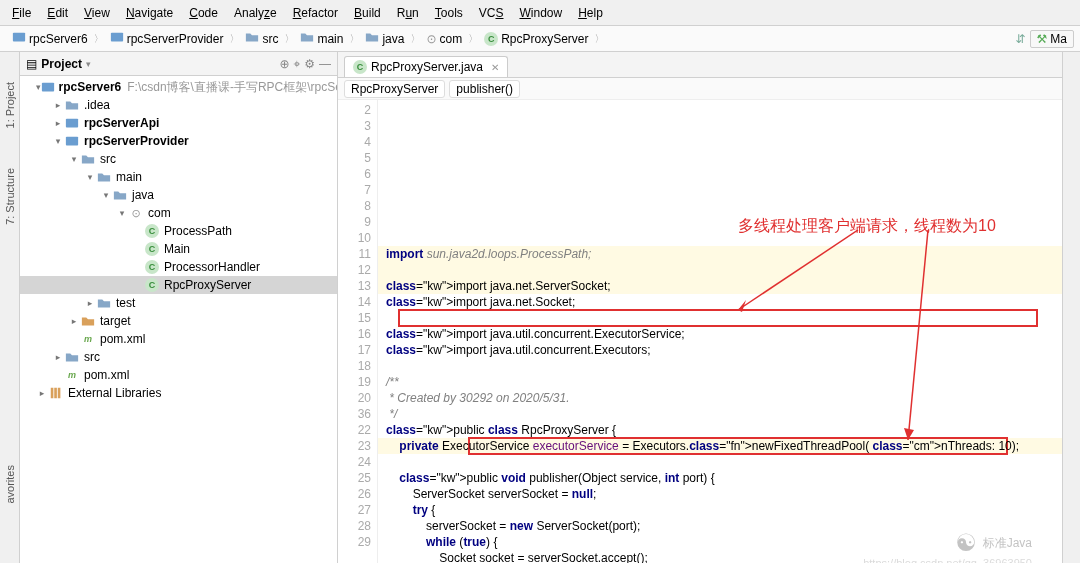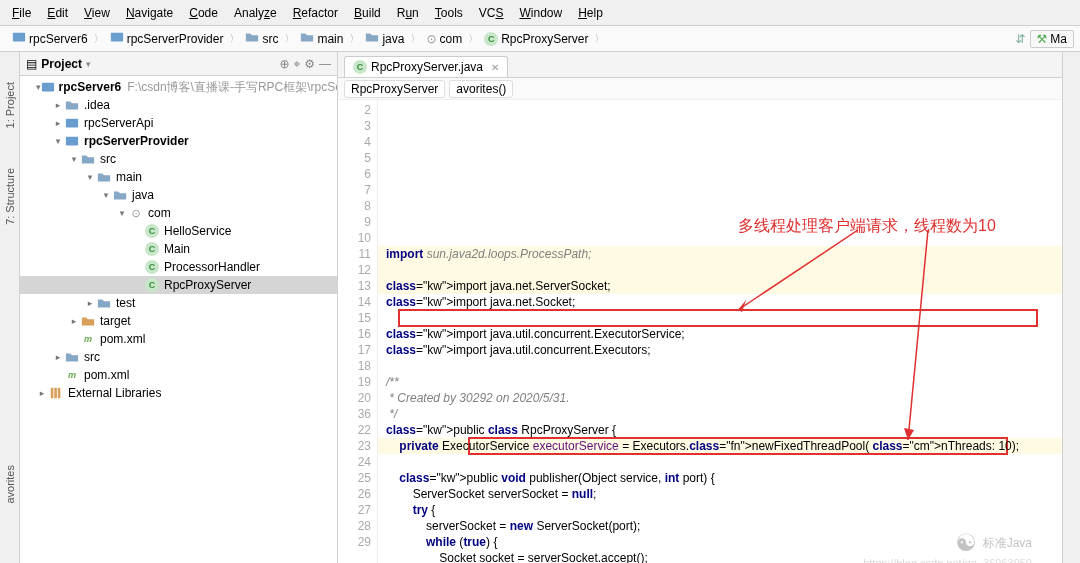--- a/index.html
+++ b/index.html
@@ -179,21 +179,21 @@
           </span>
           <span class="lbl" style="">.idea</span>
         </div>
         <div class="tn" style="padding-left: 32px;">
           <span class="tw">▸</span>
           <span class="ic">
             <svg class="fi" viewBox="0 0 16 16">
               <rect class="ic-mod" x="1" y="3" width="14" height="10" rx="1"></rect>
             </svg>
           </span>
-          <span class="lbl" style="font-weight:normal;text-align:center;">rpcServerApi</span>
+          <span class="lbl" style="font-weight:bold;text-align:center;">rpcServerApi</span>
         </div>
         <div class="tn" style="padding-left: 32px;">
           <span class="tw">▾</span>
           <span class="ic">
             <svg class="fi" viewBox="0 0 16 16">
               <rect class="ic-mod" x="1" y="3" width="14" height="10" rx="1"></rect>
             </svg>
           </span>
           <span class="lbl" style="font-weight:bold;">rpcServerProvider</span>
         </div>
@@ -229,21 +229,21 @@
           <span class="ic">
             <span style="color:#999;font-size:11px;">⊙</span>
           </span>
           <span class="lbl" style="">com</span>
         </div>
         <div class="tn" style="padding-left: 112px;">
           <span class="tw"></span>
           <span class="ic">
             <span class="ic-class">C</span>
           </span>
-          <span class="lbl" style="">HelloService</span>
+          <span class="lbl" style="">ProcessPath</span>
         </div>
         <div class="tn" style="padding-left: 112px;">
           <span class="tw"></span>
           <span class="ic">
             <span class="ic-class">C</span>
           </span>
           <span class="lbl" style="">Main</span>
         </div>
         <div class="tn" style="padding-left: 112px;">
           <span class="tw"></span>
@@ -317,21 +317,21 @@
   <div class="editor">
     <div class="tabs">
       <div class="tab">
         <span class="ic-class">C</span>
         <span>RpcProxyServer.java</span>
         <span class="x">✕</span>
       </div>
     </div>
     <div class="crumb2">
       <span class="pill">RpcProxyServer</span>
-      <span class="pill">avorites()</span>
+      <span class="pill">publisher()</span>
     </div>
     <div class="code">
       <div class="gutter" id="gutter">
           <div>2</div>
           <div>3</div>
           <div>4</div>
           <div>5</div>
           <div>6</div>
           <div>7</div>
           <div>8</div>

